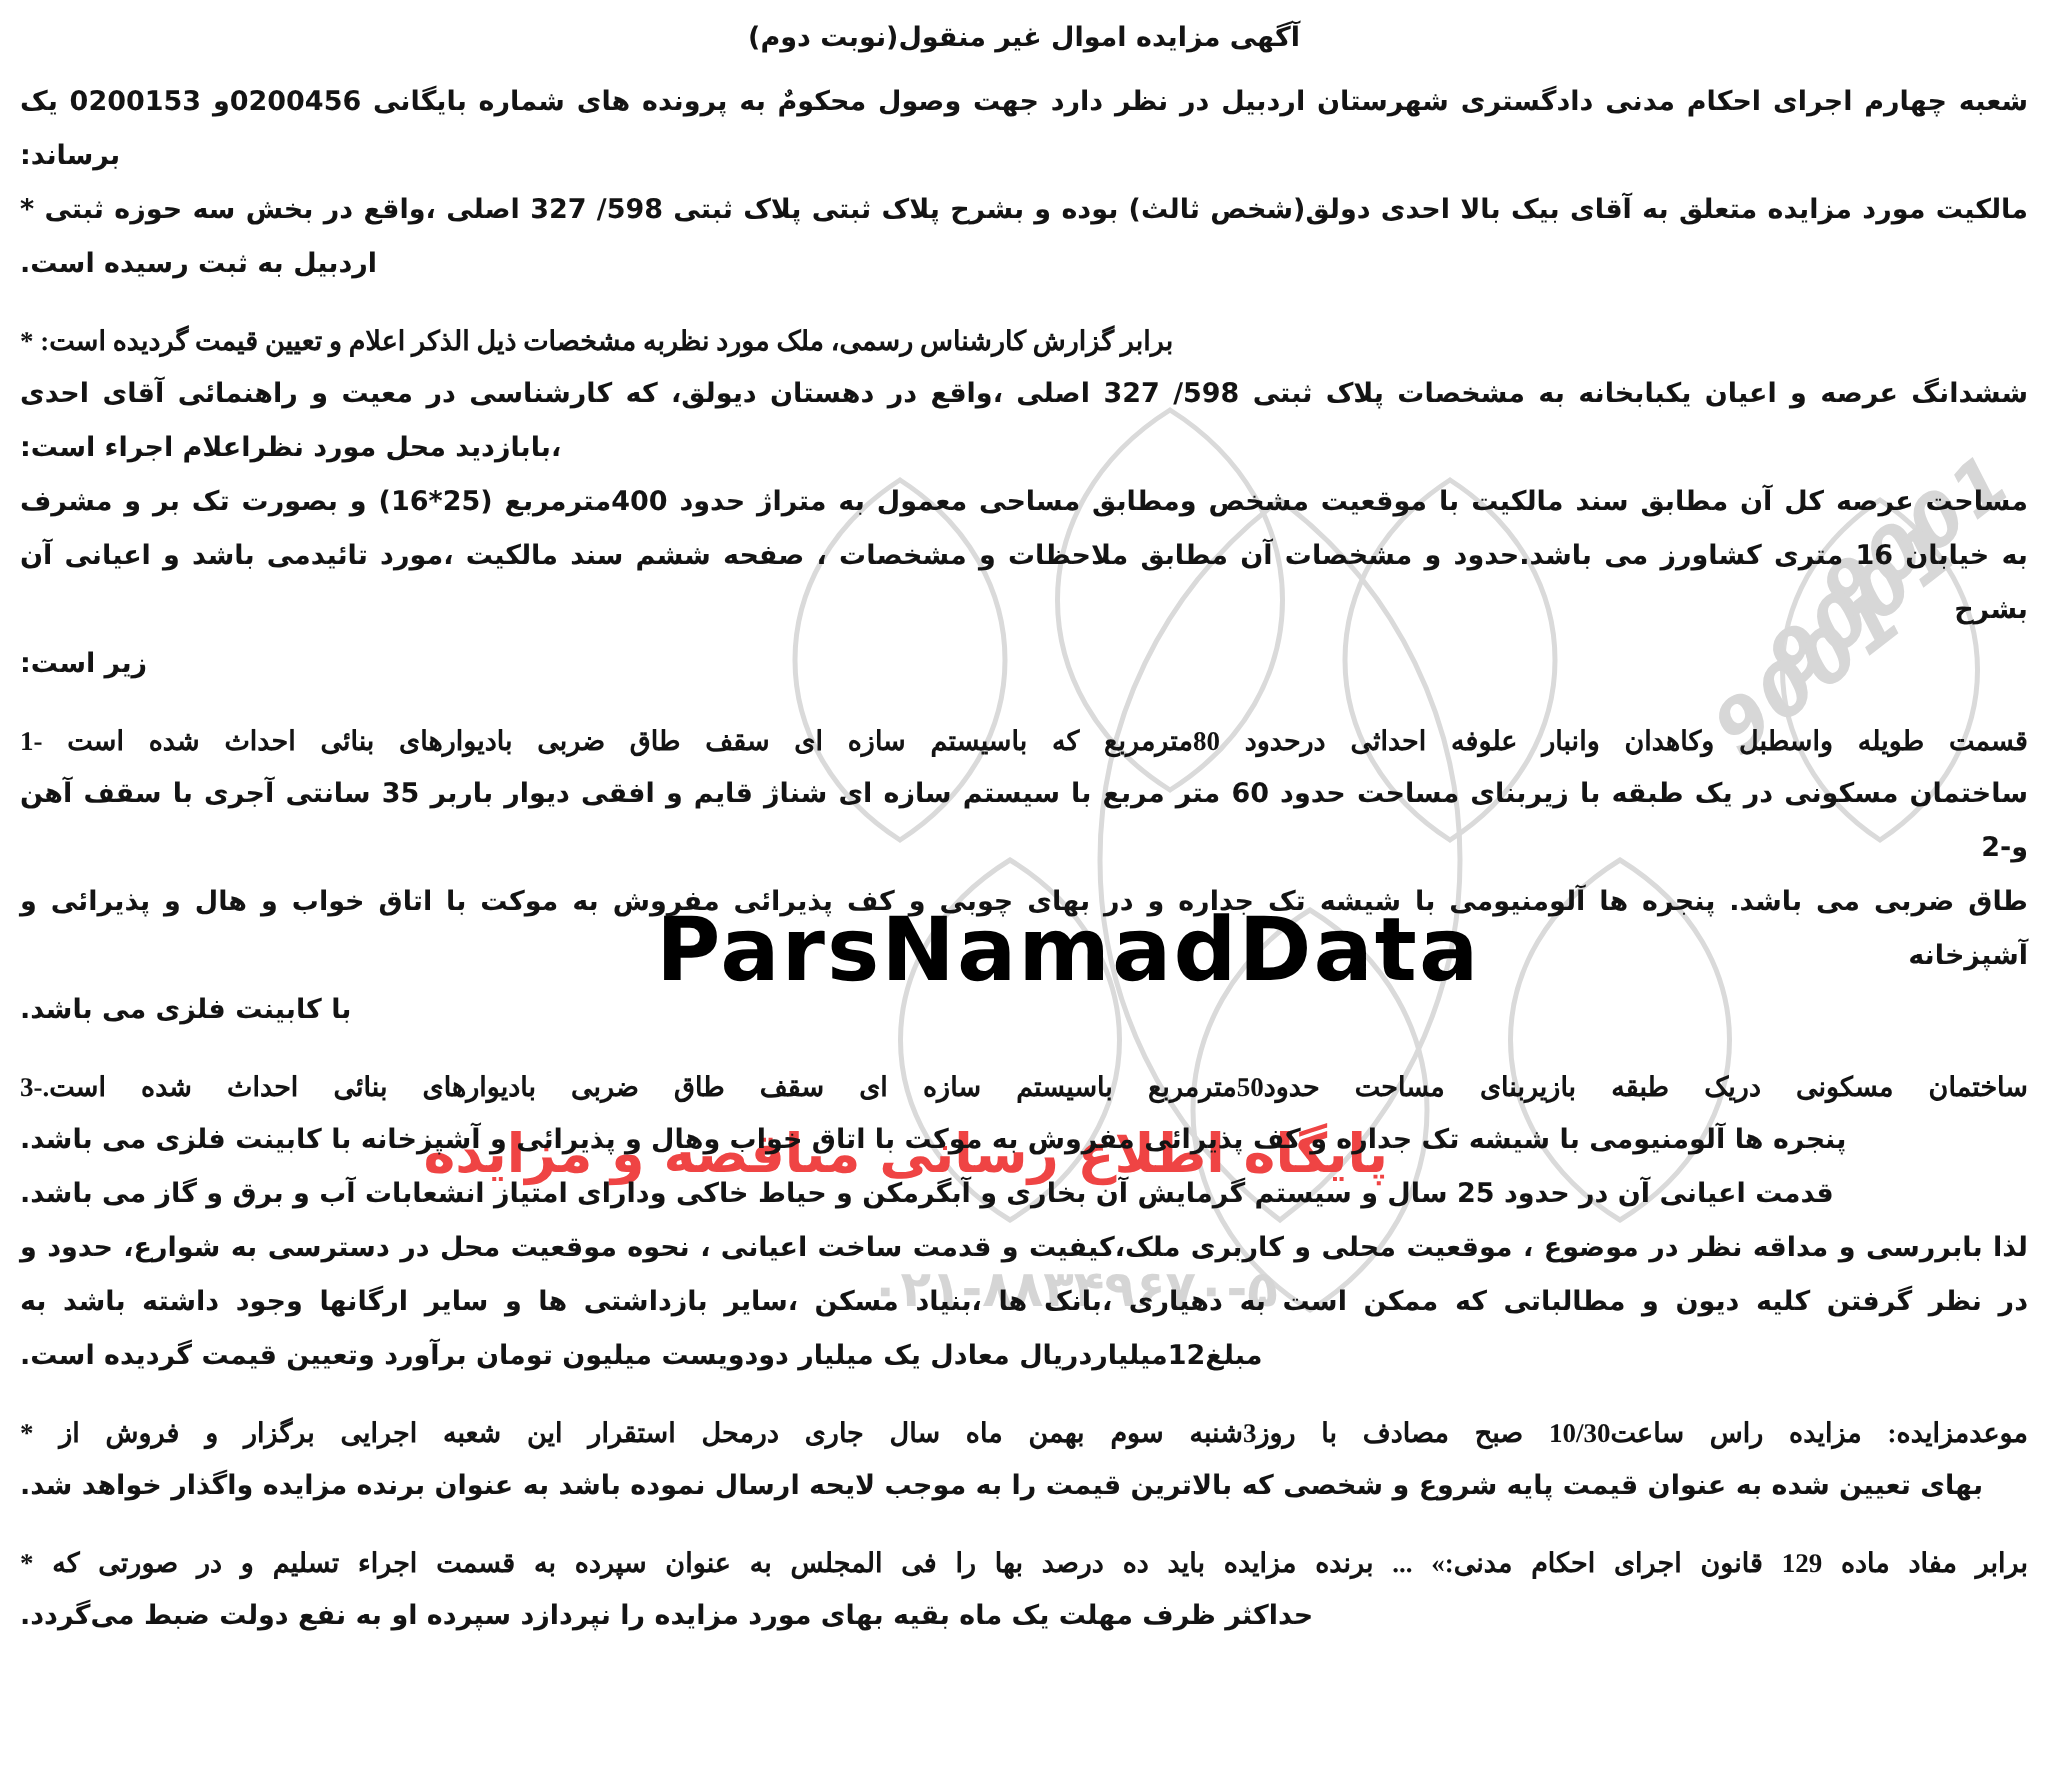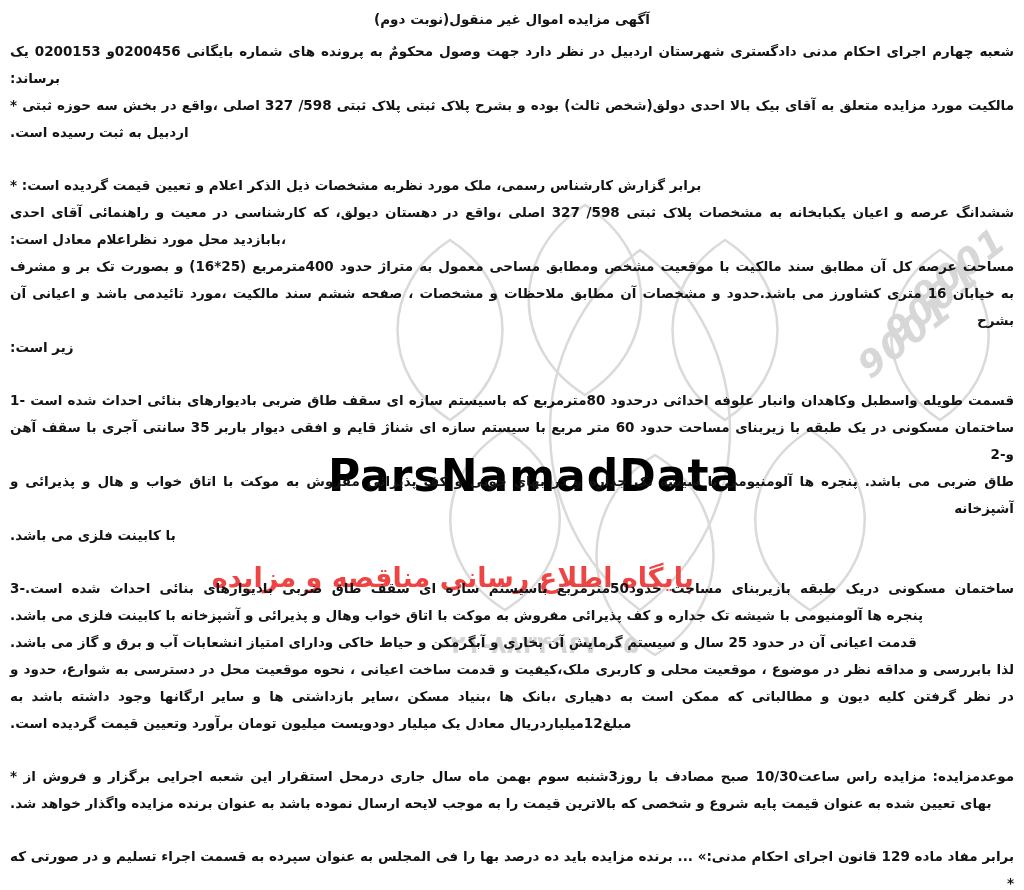--- a/index.html
+++ b/index.html
@@ -76,21 +76,21 @@
     font-size: 13.5px;
     font-weight: bold;
     line-height: 27px;
     text-align: left;
   }
   .line.j {
     text-align: justify;
     text-align-last: justify;
     text-justify: inter-word;
   }
-  .line.g { margin-top: 26px; }
+  .line.g { margin-top: 11px; font-family: Liberation Serif, serif; }
 </style>
 </head>
 <body>
 
 <div class="page">
 
   <div class="watermark">
     <svg class="wm-svg" width="1024" height="890" viewBox="0 0 1024 890">
       <g fill="none" stroke="#dadada" stroke-width="2.5">
         <path d="M450,240 C520,285 520,375 450,420 C380,375 380,285 450,240 Z"></path>
@@ -113,21 +113,21 @@
 
   <div class="content">
     <div class="title" dir="rtl">آگهی مزایده اموال غیر منقول(نوبت دوم)</div>
     <div id="doc-lines">
         <div class="line j" dir="rtl">شعبه چهارم اجرای احکام مدنی دادگستری شهرستان اردبیل در نظر دارد جهت وصول محکومٌ به پرونده های شماره بایگانی 0200456و 0200153 یک</div>
         <div class="line r" dir="rtl">برساند:</div>
         <div class="line j" dir="rtl">مالکیت مورد مزایده متعلق به آقای بیک بالا احدی دولق(شخص ثالث) بوده و بشرح پلاک ثبتی پلاک ثبتی 598/ 327 اصلی ،واقع در بخش سه حوزه ثبتی *</div>
         <div class="line r" dir="rtl">اردبیل به ثبت رسیده است.</div>
         <div class="line r g" dir="rtl">برابر گزارش کارشناس رسمی، ملک مورد نظربه مشخصات ذیل الذکر اعلام و تعیین قیمت گردیده است: *</div>
         <div class="line j" dir="rtl">ششدانگ عرصه و اعیان یکبابخانه به مشخصات پلاک ثبتی 598/ 327 اصلی ،واقع در دهستان دیولق، که کارشناسی در معیت و راهنمائی آقای احدی</div>
-        <div class="line r" dir="rtl">،بابازدید محل مورد نظراعلام معادل است:</div>
+        <div class="line r" dir="rtl">،بابازدید محل مورد نظراعلام اجراء است:</div>
         <div class="line j" dir="rtl">مساحت عرصه کل آن مطابق سند مالکیت با موقعیت مشخص ومطابق مساحی معمول به متراژ حدود 400مترمربع (25*16) و بصورت تک بر و مشرف</div>
         <div class="line j" dir="rtl">به خیابان 16 متری کشاورز می باشد.حدود و مشخصات آن مطابق ملاحظات و مشخصات ، صفحه ششم سند مالکیت ،مورد تائیدمی باشد و اعیانی آن بشرح</div>
         <div class="line r" dir="rtl">زیر است:</div>
         <div class="line j g" dir="rtl">قسمت طویله واسطبل وکاهدان وانبار علوفه احداثی درحدود 80مترمربع که باسیستم سازه ای سقف طاق ضربی بادیوارهای بنائی احداث شده است -1</div>
         <div class="line j" dir="rtl">ساختمان مسکونی در یک طبقه با زیربنای مساحت حدود 60 متر مربع با سیستم سازه ای شناژ قایم و افقی دیوار باربر 35 سانتی آجری با سقف آهن و-2</div>
         <div class="line j" dir="rtl">طاق ضربی می باشد. پنجره ها آلومنیومی با شیشه تک جداره و در بهای چوبی و کف پذیرائی مفروش به موکت با اتاق خواب و هال و پذیرائی و آشپزخانه</div>
         <div class="line r" dir="rtl">با کابینت فلزی می باشد.</div>
         <div class="line j g" dir="rtl">ساختمان مسکونی دریک طبقه بازیربنای مساحت حدود50مترمربع باسیستم سازه ای سقف طاق ضربی بادیوارهای بنائی احداث شده است.-3</div>
         <div class="line r" dir="rtl">پنجره ها آلومنیومی با شیشه تک جداره و کف پذیرائی مفروش به موکت با اتاق خواب وهال و پذیرائی و آشپزخانه با کابینت فلزی می باشد.</div>
         <div class="line r" dir="rtl">قدمت اعیانی آن در حدود 25 سال و سیستم گرمایش آن بخاری و آبگرمکن و حیاط خاکی ودارای امتیاز انشعابات آب و برق و گاز می باشد.</div>

